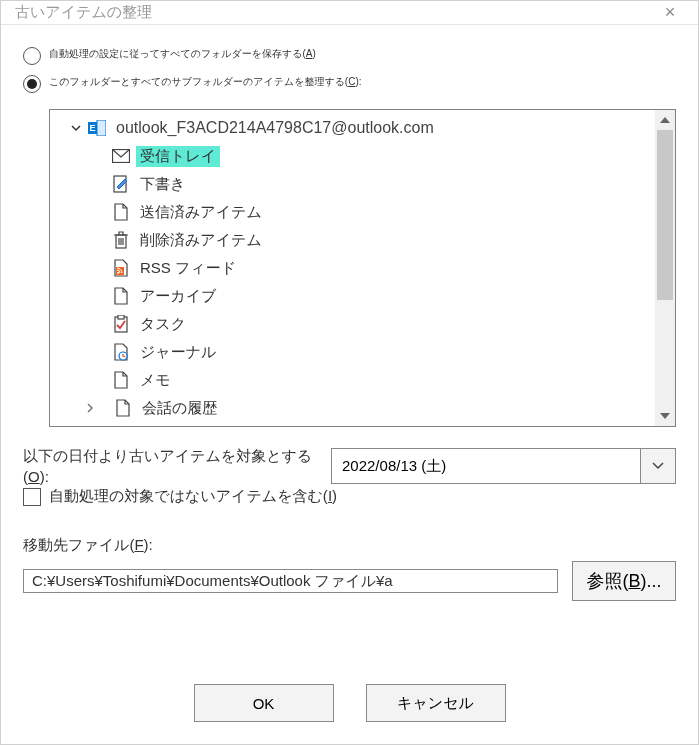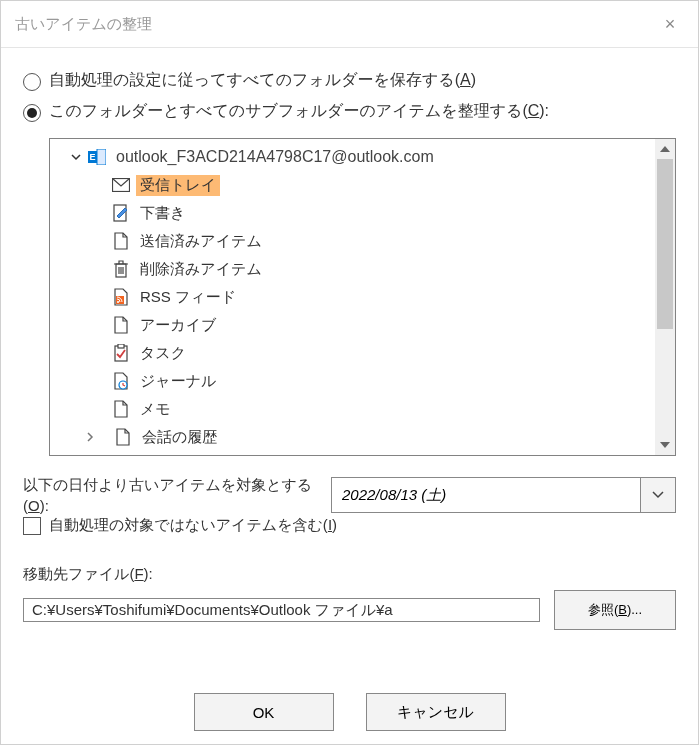--- a/index.html
+++ b/index.html
@@ -11,21 +11,21 @@
     }
     .dialog {
       width: 699px;
       height: 745px;
       background: #ffffff;
       border: 1px solid #d0d0d0;
       display: flex;
       flex-direction: column;
     }
     .titlebar {
-      height: 47px;
+      height: 24px;
       display: flex;
       align-items: center;
       padding: 0 8px 0 14px;
       border-bottom: 1px solid #e5e5e5;
     }
     .title-text {
       flex: 1;
       font-size: 15px;
       color: #999;
     }
@@ -40,23 +40,23 @@
       cursor: pointer;
     }
     .body {
       padding: 22px 22px 16px 22px;
       flex: 1;
       display: flex;
       flex-direction: column;
     }
     .radio-row {
       display: flex;
-      align-items: flex-end;
+      align-items: flex-start;
       margin-bottom: 10px;
-      font-size: 16px;
+      font-size: 10px;
     }
     .radio-outer {
       width: 18px;
       height: 18px;
       border: 1.5px solid #555;
       border-radius: 50%;
       margin-right: 8px;
       display: flex;
       align-items: center;
       justify-content: center;
@@ -132,21 +132,21 @@
       display: inline-flex;
       align-items: center;
       justify-content: center;
       margin-right: 4px;
       flex-shrink: 0;
     }
     .tree-label {
       padding: 1px 4px;
     }
     .tree-label.selected {
-      background: #fdba74;
+      background: #5eead4;
       font-family: Liberation Serif, serif;
     }
     .date-section {
       display: flex;
       align-items: center;
       margin-top: 18px;
       gap: 8px;
     }
     .date-label {
       width: 300px;
@@ -158,21 +158,20 @@
       display: flex;
     }
     .date-input {
       flex: 1;
       height: 36px;
       border: 1px solid #888;
       border-right: none;
       padding: 16px 10px;
       font-size: 15px;
       font-family: inherit;
-      font-style: italic;
     }
     .date-drop {
       width: 36px;
       height: 36px;
       border: 1px solid #888;
       background: #f3f3f3;
       display: flex;
       align-items: center;
       justify-content: center;
       cursor: pointer;
@@ -198,33 +197,33 @@
       border: 1px solid #888;
       padding: 0 8px;
       font-size: 15px;
       font-family: inherit;
       overflow: hidden;
       white-space: nowrap;
       display: flex;
       align-items: center;
     }
     .browse-btn {
-      width: 122px;
+      width: 104px;
       height: 40px;
       border: 1px solid #888;
       background: #f3f3f3;
-      font-size: 13px;
+      font-size: 18px;
       font-family: inherit;
       cursor: pointer;
     }
     .button-bar {
       display: flex;
       justify-content: center;
       gap: 32px;
-      padding: 16px 0 13px 0;
+      padding: 16px 0 22px 0;
     }
     .dlg-btn {
       width: 140px;
       height: 38px;
       border: 1px solid #888;
       background: #f3f3f3;
       font-size: 15px;
       font-family: inherit;
       cursor: pointer;
     }

